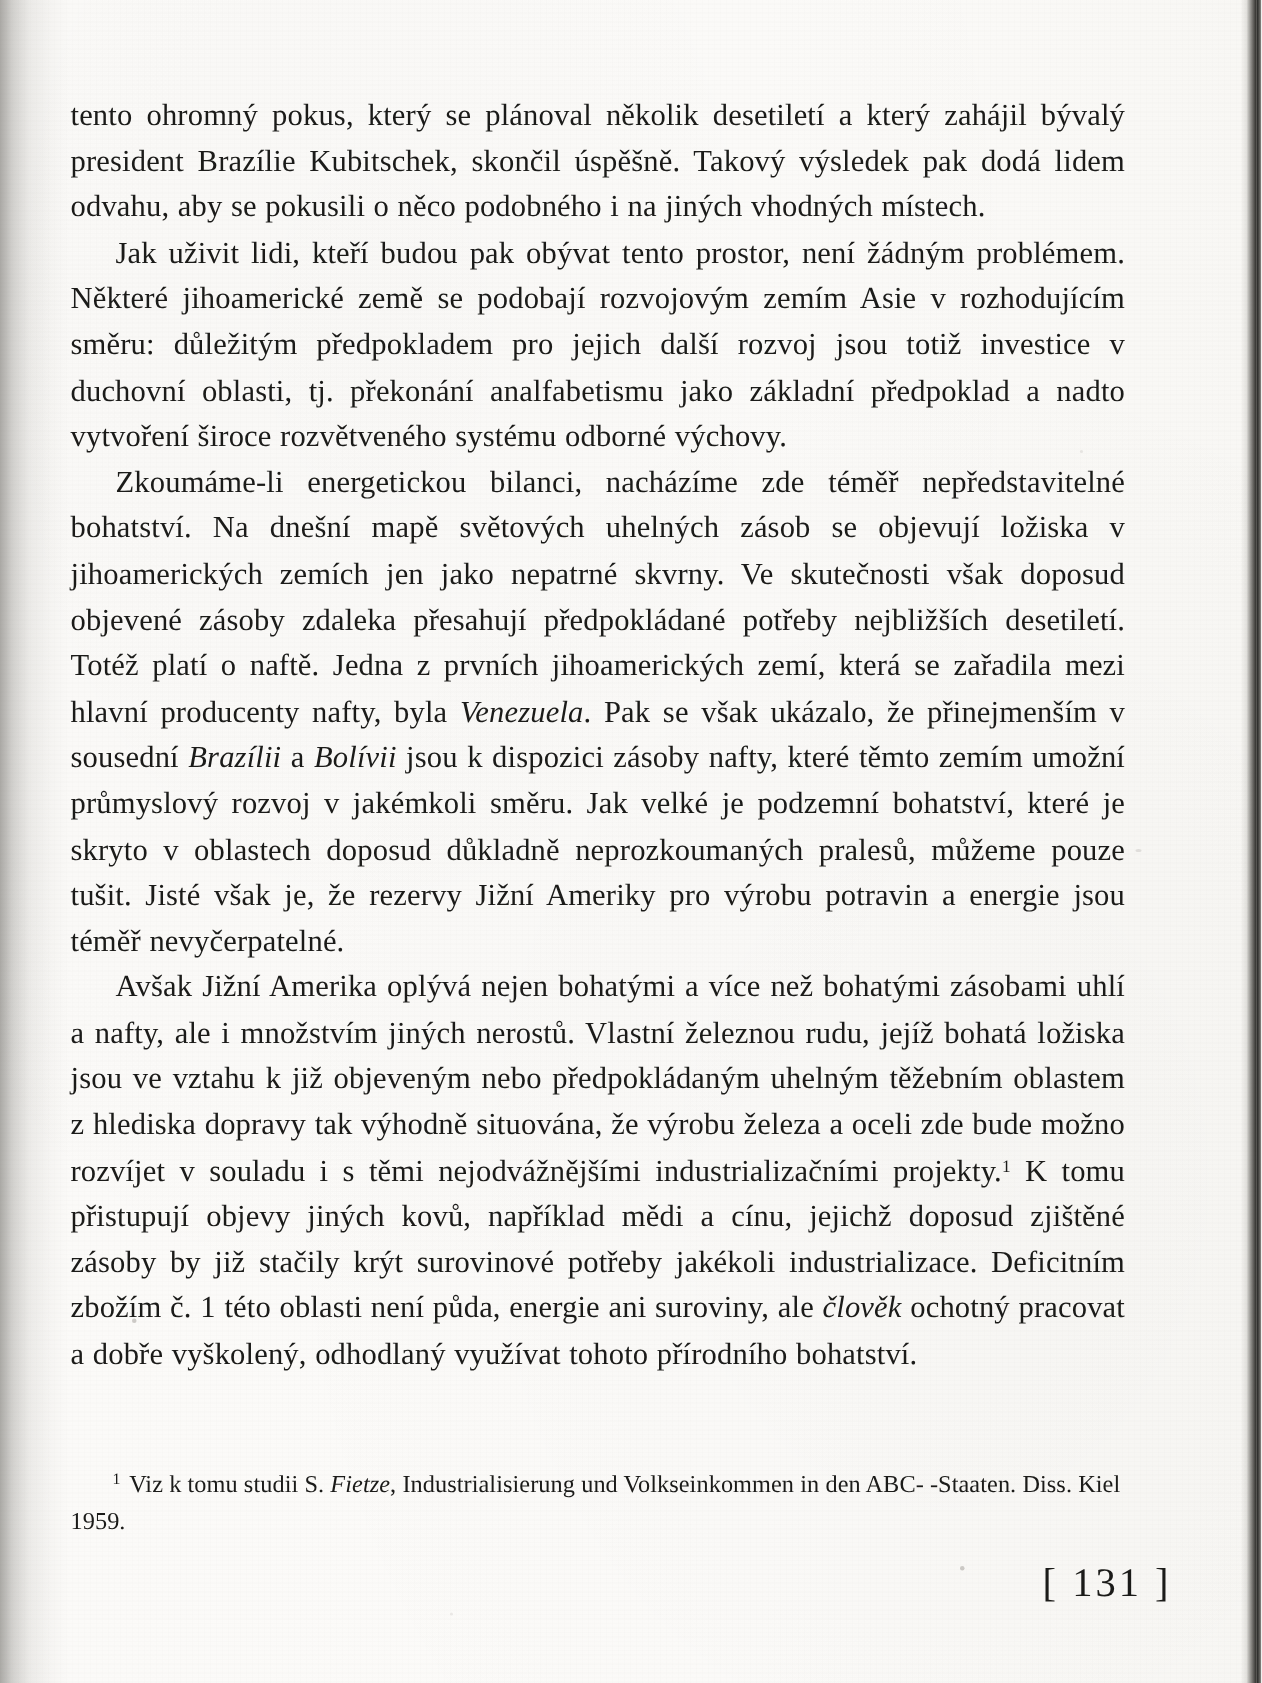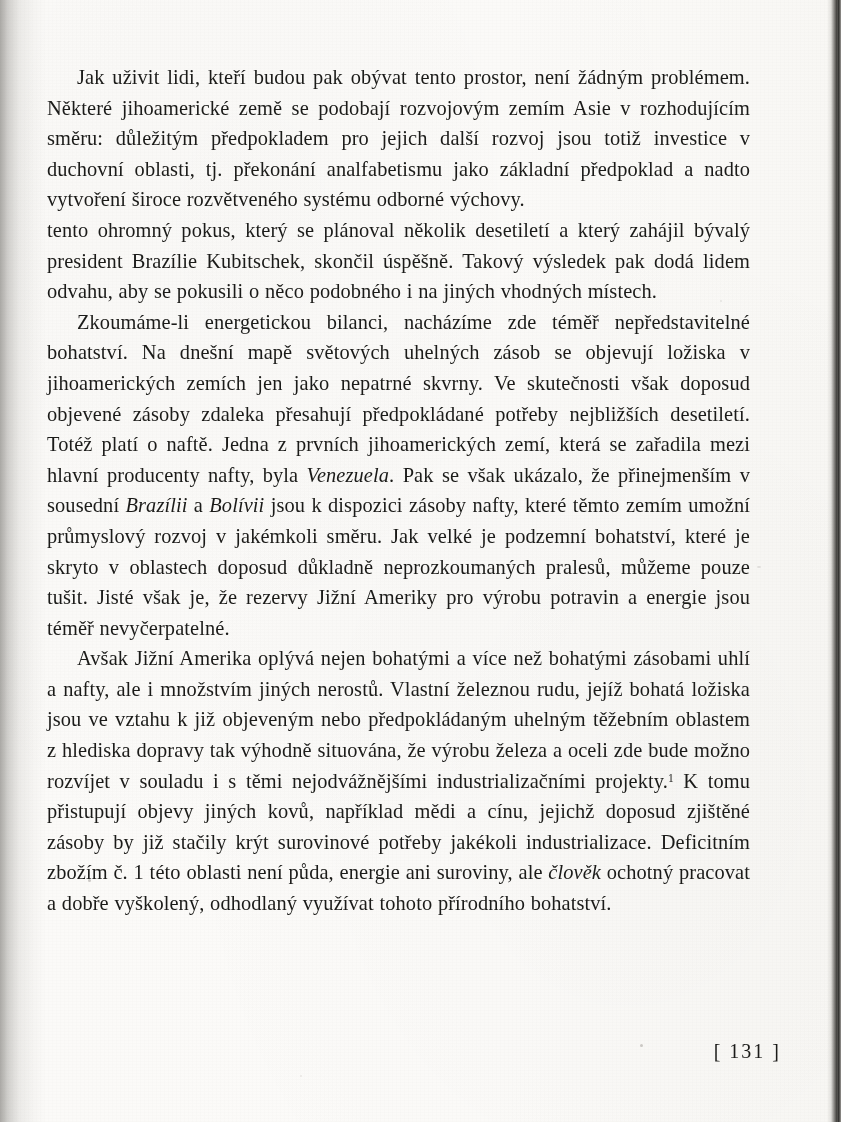--- a/index.html
+++ b/index.html
@@ -111,50 +111,53 @@
     line-height: 0;
   }
   i, em { }
 
   .page-number {
     position: absolute;
     left: 0;
     right: 60px;
     top: 1040px;
     text-align: right;
-    font-size: 20px;
+    font-size: 27px;
     letter-spacing: 2px;
     font-family: "Liberation Serif", "DejaVu Serif", serif;
   }
   .speck {
     position: absolute;
     background: rgba(120,116,108,0.35);
     border-radius: 50%;
     pointer-events: none;
   }
 </style>
 </head>
 <body>
 
 <div class="page">
 
   <div class="grain"></div>
 
   <div class="content">
 
+    <p class="body-par">tento ohromný pokus, který se plánoval několik desetiletí a který zahájil bývalý president Brazílie Kubitschek, skončil úspěšně. Takový výsledek pak dodá lidem odvahu, aby se pokusili o něco podobného i na jiných vhodných místech.</p>
+
     <p class="body-par indent">Jak uživit lidi, kteří budou pak obývat tento prostor, není žádným problémem. Některé jihoamerické země se podobají rozvojovým zemím Asie v rozhodujícím směru: důležitým předpokladem pro jejich další rozvoj jsou totiž investice v duchovní oblasti, tj. překonání analfabetismu jako základní předpoklad a nadto vytvoření široce rozvětveného systému odborné výchovy.</p>
-
-    <p class="body-par">tento ohromný pokus, který se plánoval několik desetiletí a který zahájil bývalý president Brazílie Kubitschek, skončil úspěšně. Takový výsledek pak dodá lidem odvahu, aby se pokusili o něco podobného i na jiných vhodných místech.</p>
 
     <p class="body-par indent"><span>Zkoumáme-li energetickou bilanci, nacházíme zde téměř nepředstavitelné bohatství. Na dnešní mapě světových uhelných zásob se objevují ložiska v jihoamerických zemích jen jako nepatrné skvrny. Ve skutečnosti však doposud objevené zásoby zdaleka přesahují předpokládané potřeby nejbližších desetiletí. Totéž platí o naftě. Jedna z prvních jihoamerických zemí, která se zařadila mezi hlavní producenty nafty, byla </span><i>Venezuela</i><span>. Pak se však ukázalo, že přinejmenším v sousední </span><i>Brazílii</i><span> a </span><i>Bolívii</i><span> jsou k dispozici zásoby nafty, které těmto zemím umožní průmyslový rozvoj v jakémkoli směru. Jak velké je podzemní bohatství, které je skryto v oblastech doposud důkladně neprozkoumaných pralesů, můžeme pouze tušit. Jisté však je, že rezervy Jižní Ameriky pro výrobu potravin a energie jsou téměř nevyčerpatelné.</span></p>
 
     <p class="body-par indent"><span>Avšak Jižní Amerika oplývá nejen bohatými a více než bohatými zásobami uhlí a nafty, ale i množstvím jiných nerostů. Vlastní železnou rudu, jejíž bohatá ložiska jsou ve vztahu k již objeveným nebo předpokládaným uhelným těžebním oblastem z hlediska dopravy tak výhodně situována, že výrobu železa a oceli zde bude možno rozvíjet v souladu i s těmi nejodvážnějšími industrializačními projekty.</span><sup class="fn-ref">1</sup><span> K tomu přistupují objevy jiných kovů, například mědi a cínu, jejichž doposud zjištěné zásoby by již stačily krýt surovinové potřeby jakékoli industrializace. Deficitním zbožím č. 1 této oblasti není půda, energie ani suroviny, ale </span><i>člověk</i><span> ochotný pracovat a dobře vyškolený, odhodlaný využívat tohoto přírodního bohatství.</span></p>
 
   </div>
 
+  <div class="footnote-block">
+    <p class="footnote"><sup>1</sup><span> Viz k tomu studii S. </span><i>Fietze</i><span>, Industrialisierung und Volkseinkommen in den ABC- -Staaten. Diss. Kiel 1959.</span></p>
+  </div>
 
   <div class="page-number">[ 131 ]</div>
 
   <div class="speck" style="left:88px;  top:879px; width:3px;  height:3px;"></div>
   <div class="speck" style="left:640px; top:1044px; width:3px; height:3px;"></div>
   <div class="speck" style="left:757px; top:566px; width:4px;  height:2px; opacity:.5;"></div>
   <div class="speck" style="left:720px; top:300px; width:2px;  height:2px; opacity:.4;"></div>
   <div class="speck" style="left:300px; top:1075px; width:2px; height:2px; opacity:.35;"></div>
 
   <div class="left-shadow"></div>

